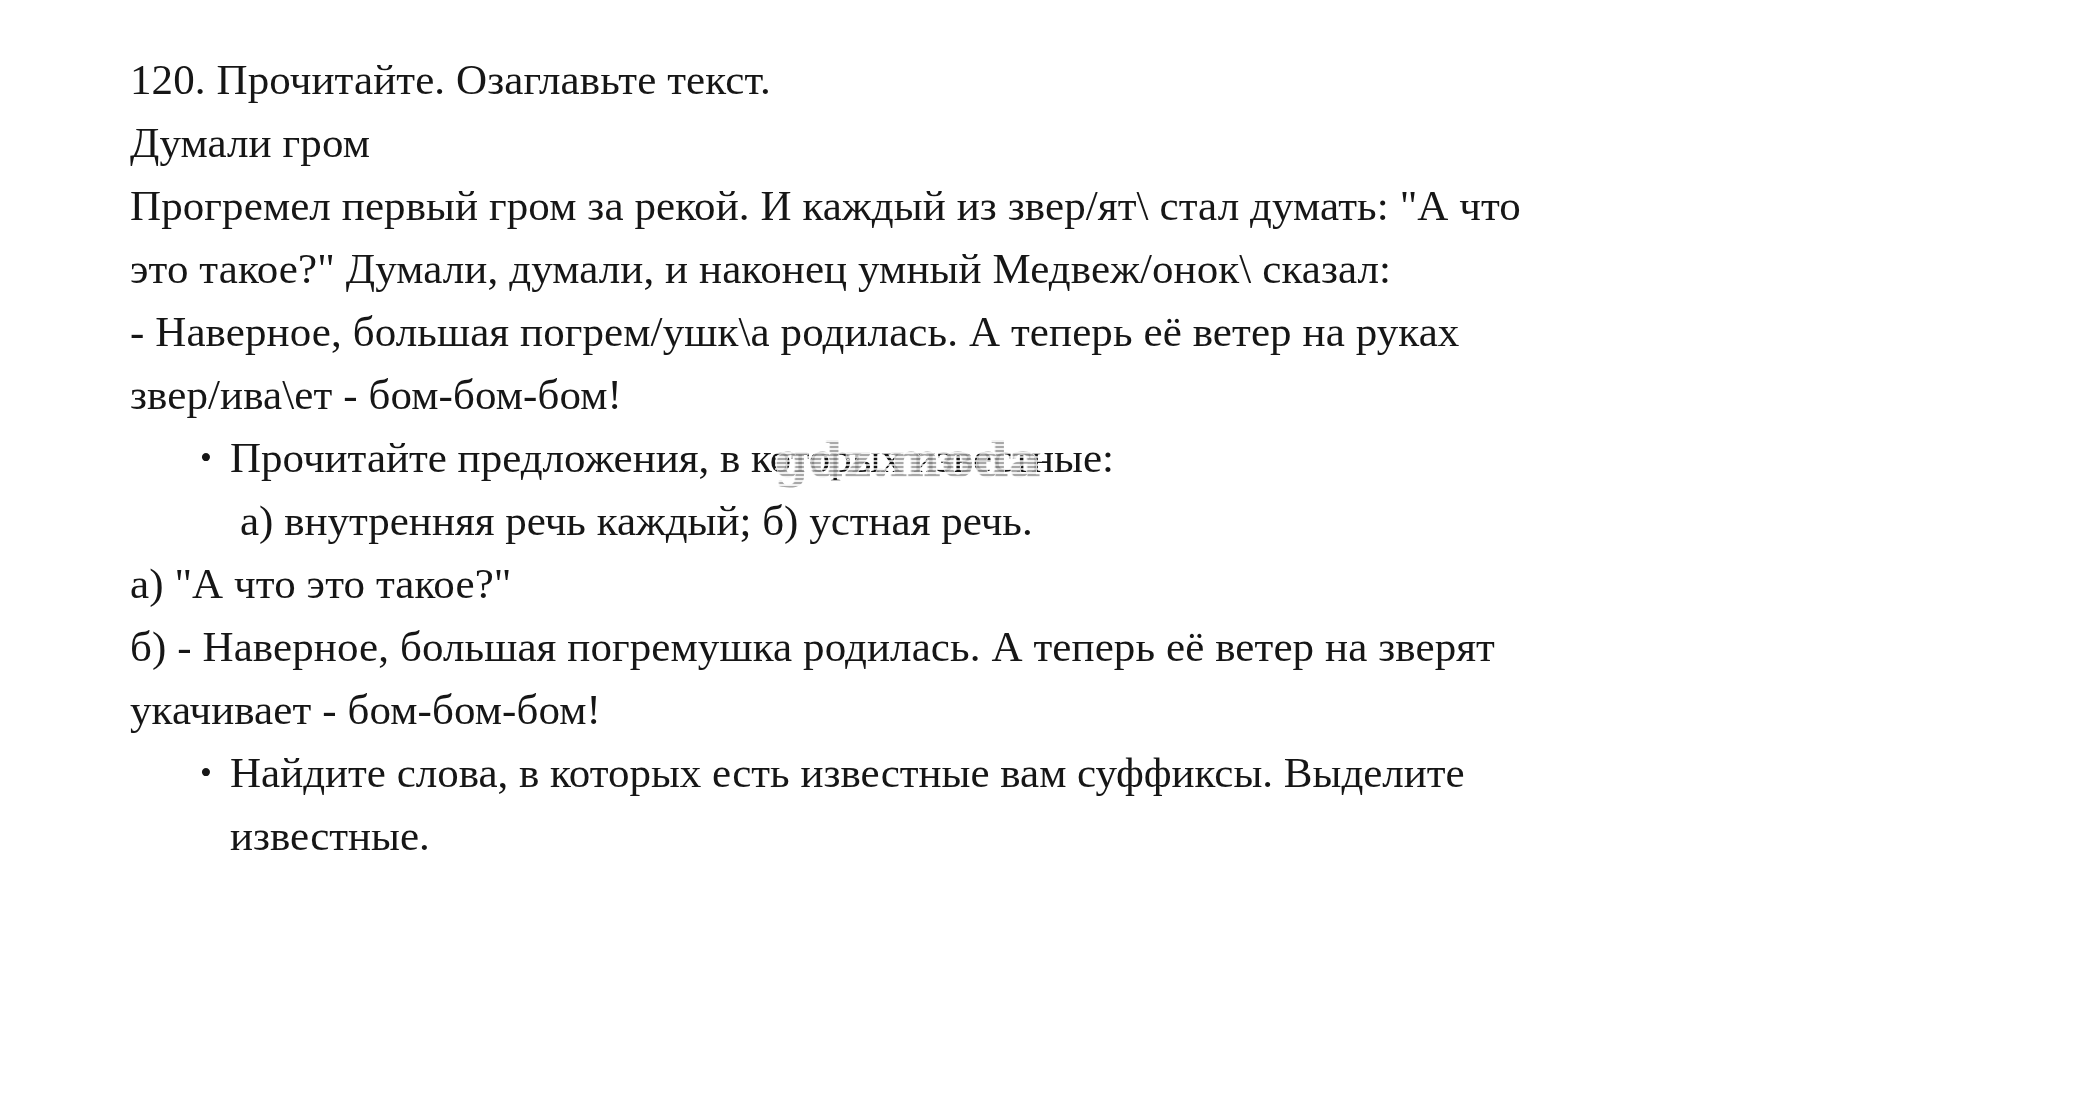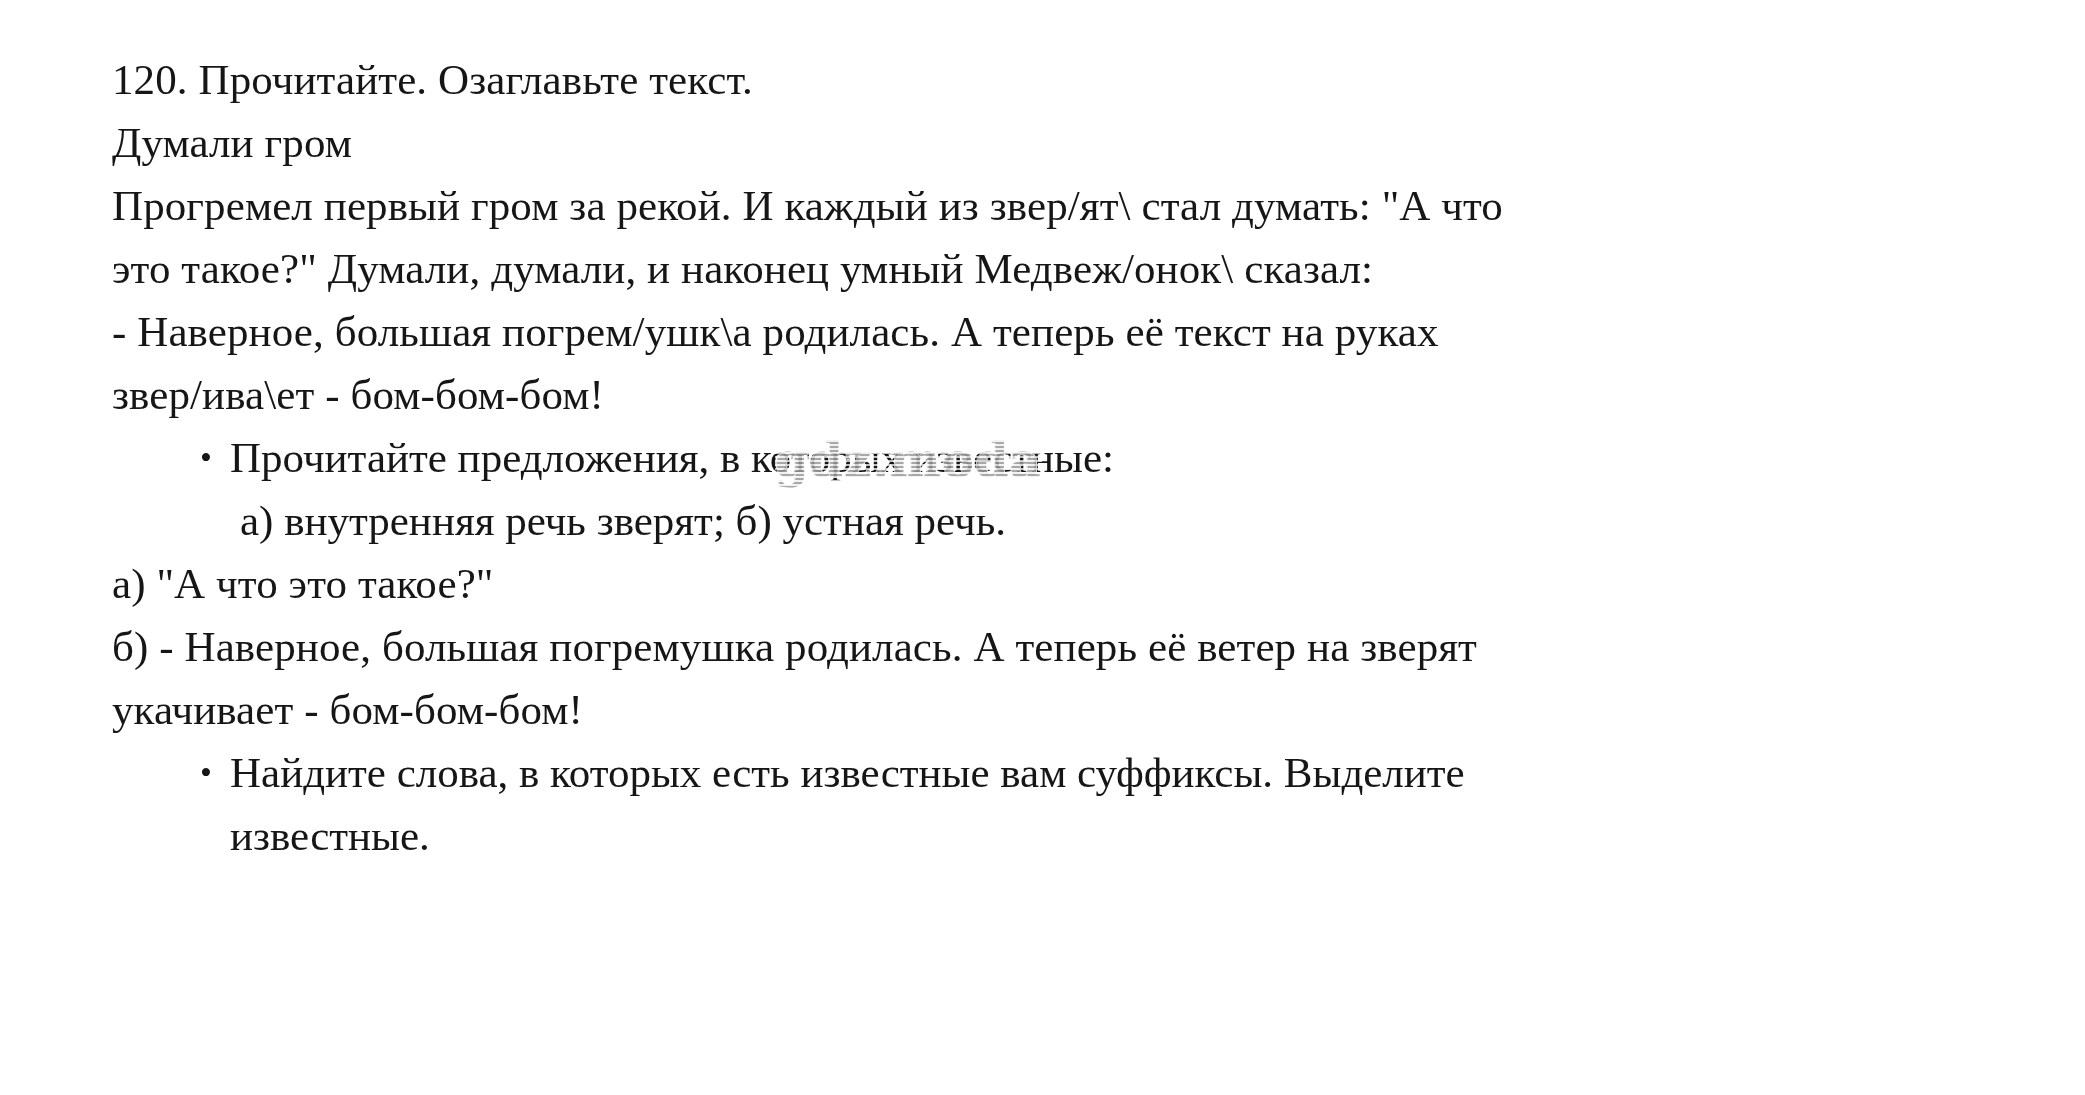--- a/index.html
+++ b/index.html
@@ -22,21 +22,21 @@
     box-sizing: border-box;
     padding: 48px 96px 0 112px;
   }
   .line {
     font-size: 43px;
     line-height: 63px;
     letter-spacing: 0.1px;
     white-space: pre-wrap;
   }
   .para {
-    margin: 0 0 0 0;
+    margin: 0 0 0 18px;
   }
   .bullet-block {
     display: flex;
     align-items: flex-start;
     margin-left: 78px;
   }
   .bullet-dot {
     width: 40px;
     flex: 0 0 40px;
     font-size: 34px;
@@ -100,29 +100,29 @@
 <body>
 
 <div class="page">
 
   <div class="line para">120. Прочитайте. Озаглавьте текст.</div>
 
   <div class="line para">Думали гром</div>
 
   <div class="line para">Прогремел первый гром за рекой. И каждый из звер/ят\ стал думать: "А что</div>
   <div class="line para">это такое?" Думали, думали, и наконец умный Медвеж/онок\ сказал:</div>
-  <div class="line para">- Наверное, большая погрем/ушк\а родилась. А теперь её текст на руках</div>
+  <div class="line para">- Наверное, большая погрем/ушк\а родилась. А теперь её ветер на руках</div>
   <div class="line para">звер/ива\ет - бом-бом-бом!</div>
 
 
   <div class="bullet-block">
     <span class="bullet-dot">•</span>
     <span class="bullet-text">Прочитайте предложения, в которых известные:</span>
   </div>
-  <div class="indent-sub">а) внутренняя речь зверят; б) устная речь.</div>
+  <div class="indent-sub">а) внутренняя речь каждый; б) устная речь.</div>
 
   <div class="line para">а) "А что это такое?"</div>
   <div class="line para">б) - Наверное, большая погремушка родилась. А теперь её ветер на зверят</div>
   <div class="line para">укачивает - бом-бом-бом!</div>
 
   <div class="bullet-block">
     <span class="bullet-dot">•</span>
     <span class="bullet-text">Найдите слова, в которых есть известные вам суффиксы. Выделите</span>
   </div>
   <div class="bullet-block">

